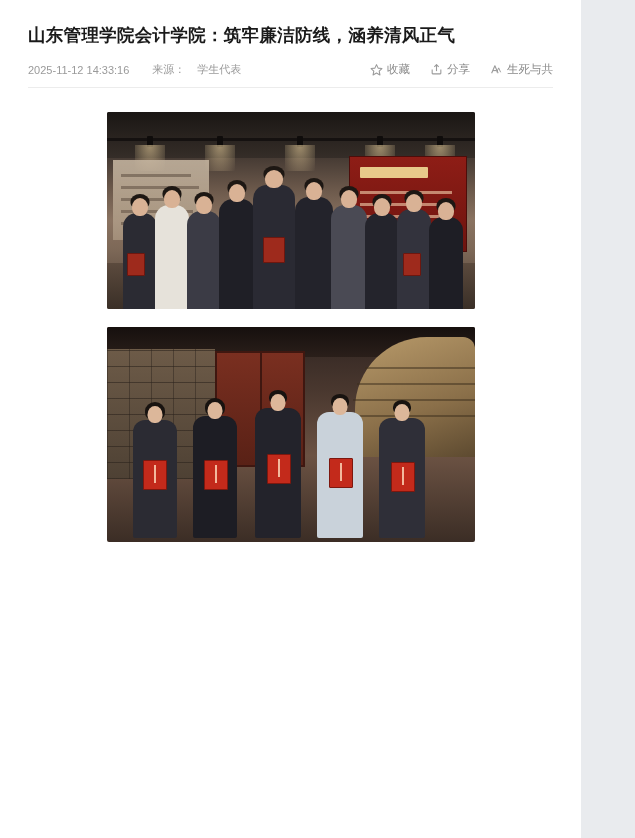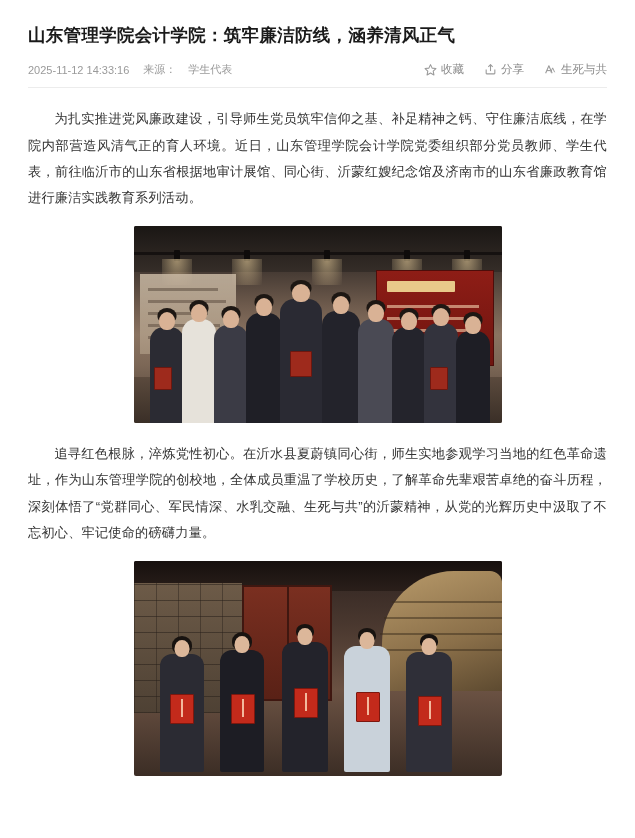--- a/index.html
+++ b/index.html
@@ -7,21 +7,21 @@
     padding: 0;
     background: #e9ebee;
     font-family: "Liberation Sans", sans-serif;
   }
   body {
     width: 635px;
     height: 838px;
     overflow: hidden;
   }
   .page {
-    width: 635px;
+    width: 581px;
     height: 838px;
     background: #ffffff;
     box-sizing: border-box;
     position: relative;
   }
   .article {
     padding: 22px 28px 0 28px;
   }
   .title {
     font-size: 17.5px;
@@ -38,21 +38,21 @@
     border-bottom: 1px solid #ececec;
     padding-bottom: 10px;
     margin-bottom: 4px;
   }
   .meta-left {
     display: flex;
     align-items: center;
     font-size: 11px;
     color: #9a9a9a;
   }
-  .meta-left .date { margin-right: 14px; }
+  .meta-left .date { margin-right: 23px; }
   .meta-left .source { margin-right: 12px; }
   .meta-right {
     display: flex;
     font-size: 11.5px;
     color: #8a8a8a;
   }
   .meta-action {
     display: flex;
     align-items: center;
     margin-left: 20px;
@@ -257,21 +257,20 @@
           </span>
           <span>生死与共</span>
         </div>
 
       </div>
     </div>
   </div>
 
   <div class="body">
 
-    <p class="para">为扎实推进党风廉政建设，引导师生党员筑牢信仰之基、补足精神之钙、守住廉洁底线，在学院内部营造风清气正的育人环境。近日，山东管理学院会计学院党委组织部分党员教师、学生代表，前往临沂市的山东省根据地审计展馆、同心街、沂蒙红嫂纪念馆及济南市的山东省廉政教育馆进行廉洁实践教育系列活动。</p>
 
     <div class="figure">
       <div class="photo p1">
         <div class="ceiling"></div>
         <div class="track"></div>
         <div class="lamp" style="left:40px;"></div>
         <div class="lamp" style="left:110px;"></div>
         <div class="lamp" style="left:190px;"></div>
         <div class="lamp" style="left:270px;"></div>
         <div class="lamp" style="left:330px;"></div>
@@ -339,21 +338,20 @@
           <div class="book" style="left:6px; top:44px;"></div>
         </div>
         <div class="person" style="left:322px; width:34px; height:92px; background:#1e1e25;">
           <div class="hair"></div>
             <div class="head"></div>
         </div>
       </div>
     </div>
 
 
-    <p class="para">追寻红色根脉，淬炼党性初心。在沂水县夏蔚镇同心街，师生实地参观学习当地的红色革命遗址，作为山东管理学院的创校地，全体成员重温了学校历史，了解革命先辈艰苦卓绝的奋斗历程，深刻体悟了“党群同心、军民情深、水乳交融、生死与共”的沂蒙精神，从党的光辉历史中汲取了不忘初心、牢记使命的磅礴力量。</p>
 
     <div class="figure">
       <div class="photo2 p2">
         <div class="sky"></div>
         <div class="thatch"></div>
         <div class="thatchline" style="top:40px; width:110px;"></div>
         <div class="thatchline" style="top:56px; width:118px;"></div>
         <div class="thatchline" style="top:72px; width:122px;"></div>
         <div class="thatchline" style="top:88px; width:120px;"></div>
         <div class="stone"></div>

